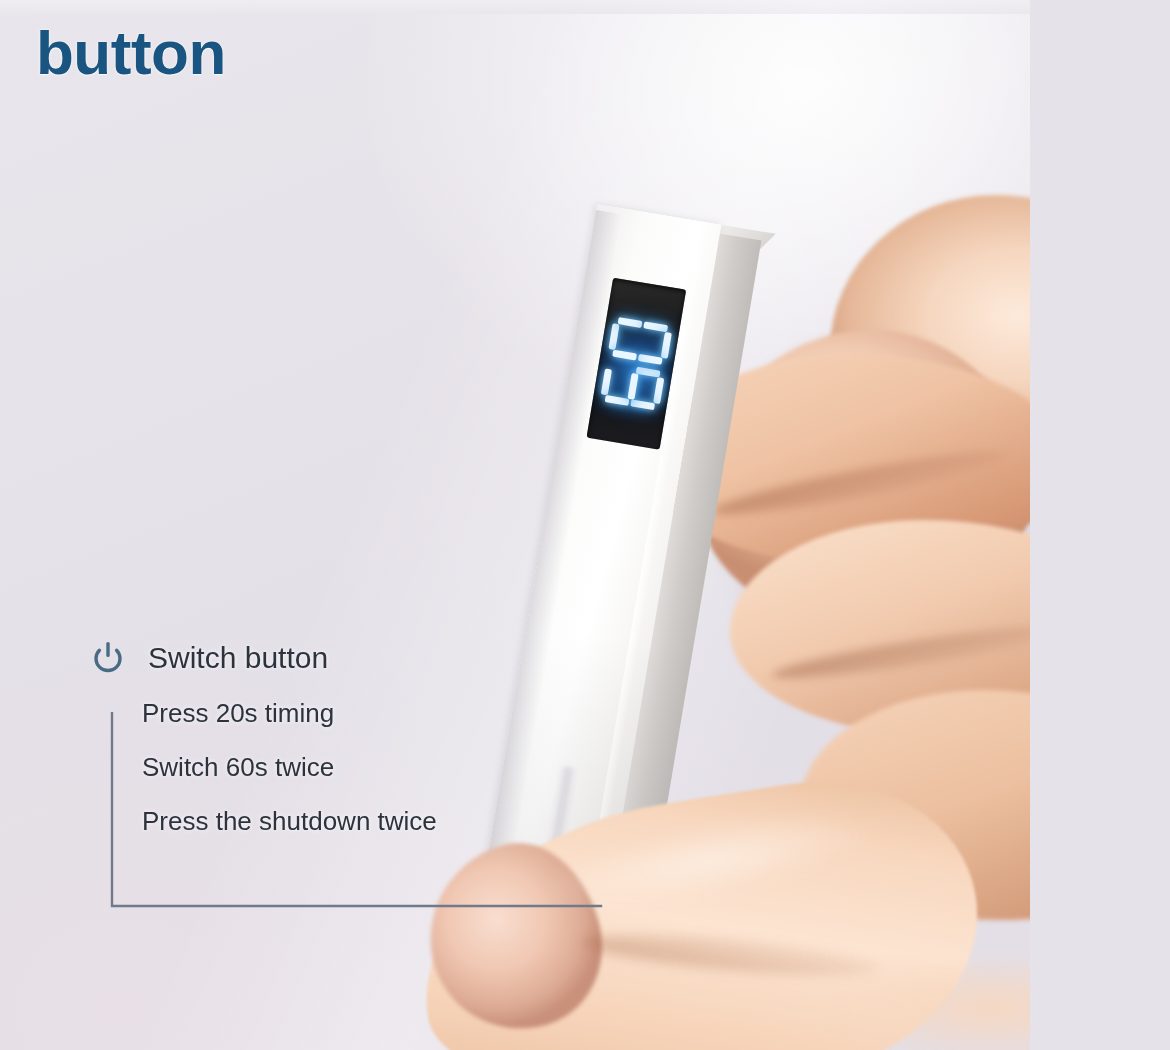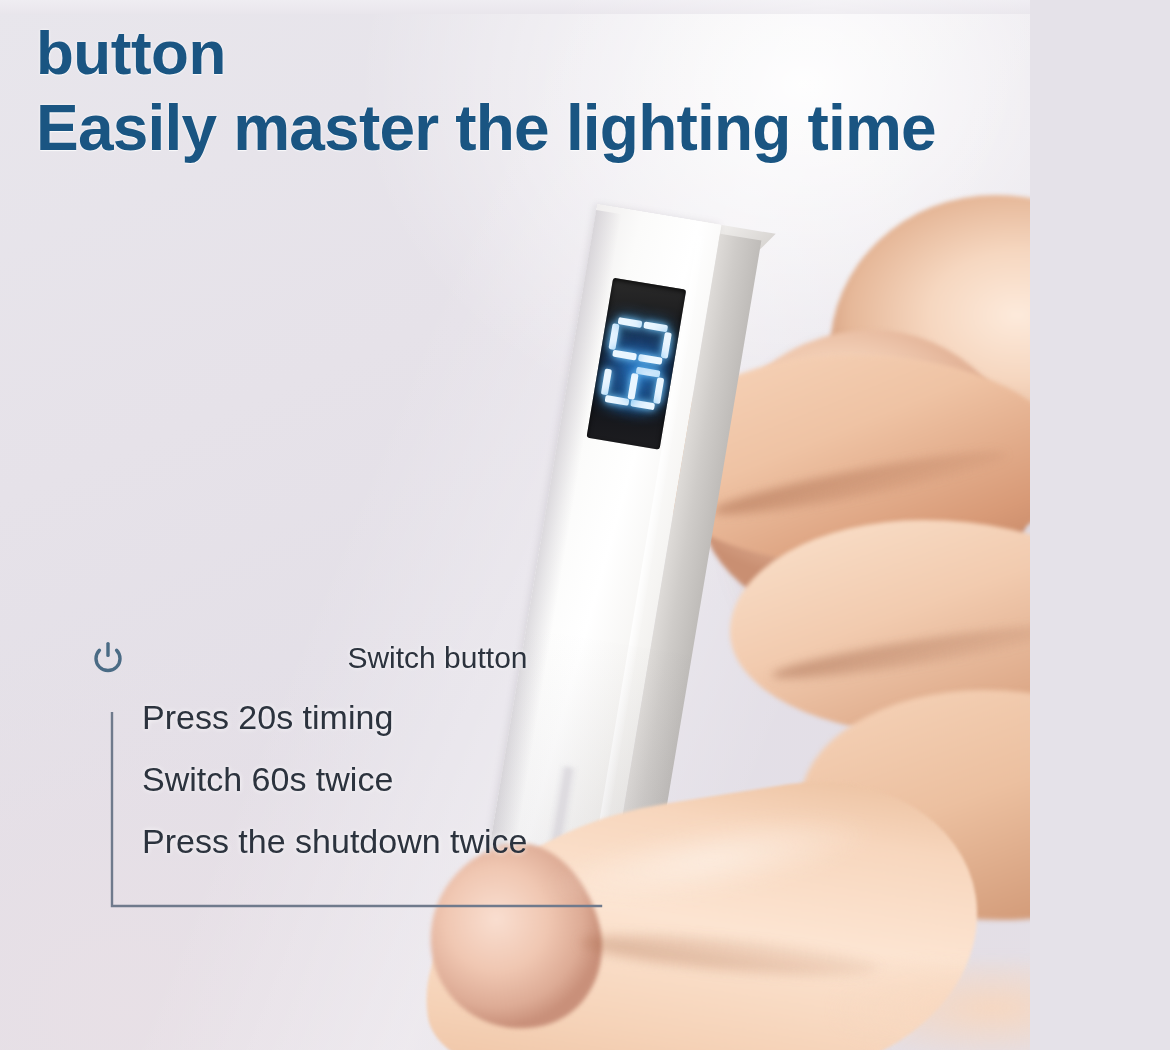--- a/index.html
+++ b/index.html
@@ -55,33 +55,32 @@
 
   
   #feature-block {
     position: absolute;
     left: 90px; top: 636px;
     z-index: 30;
   }
   #feature-head {
     display: flex;
     align-items: center;
-    gap: 14px;
+    gap: 22px;
     height: 44px;
-    justify-content: space-between;
   }
   #power-icon { width: 36px; height: 36px; flex: 0 0 36px; display: block; }
   .feat-title {
     font-size: 30px;
     color: #2c333e;
     white-space: nowrap;
     text-shadow: 0 0 4px rgba(255,255,255,0.9);
   }
   .feat-row {
-    font-size: 34px;
+    font-size: 26px;
     color: #2c333e;
     white-space: nowrap;
     margin-left: 52px;
     text-shadow: 0 0 5px rgba(255,255,255,0.92);
   }
   #feat-r1 { margin-top: 18px; }
   #feat-r2 { margin-top: 23px; }
   #feat-r3 { margin-top: 23px; }
 
   
@@ -365,21 +364,20 @@
   </div>
 
   <div id="bg-sheen"></div>
 
   <svg id="connector" viewBox="0 0 500 202">
     <path d="M7,1 L7,194 L496,194" fill="none" stroke="#6f7a8c" stroke-width="2.4" stroke-linecap="square"></path>
   </svg>
 
   <div id="headline">
     <div class="hl-line" id="hl-1">button</div>
-    <div class="hl-line" id="hl-2">Easily master the lighting time</div>
   </div>
 
   <div id="feature-block">
     <div id="feature-head">
       <svg id="power-icon" viewBox="0 0 36 36">
         <path d="M9.4 10.2 A12 12 0 1 0 26.6 10.2" fill="none" stroke="#4a6b85" stroke-width="3.4" stroke-linecap="round"></path>
         <line x1="18" y1="3.6" x2="18" y2="15.4" stroke="#4a6b85" stroke-width="3.4" stroke-linecap="round"></line>
       </svg>
       <span class="feat-title">Switch button</span>
     </div>

